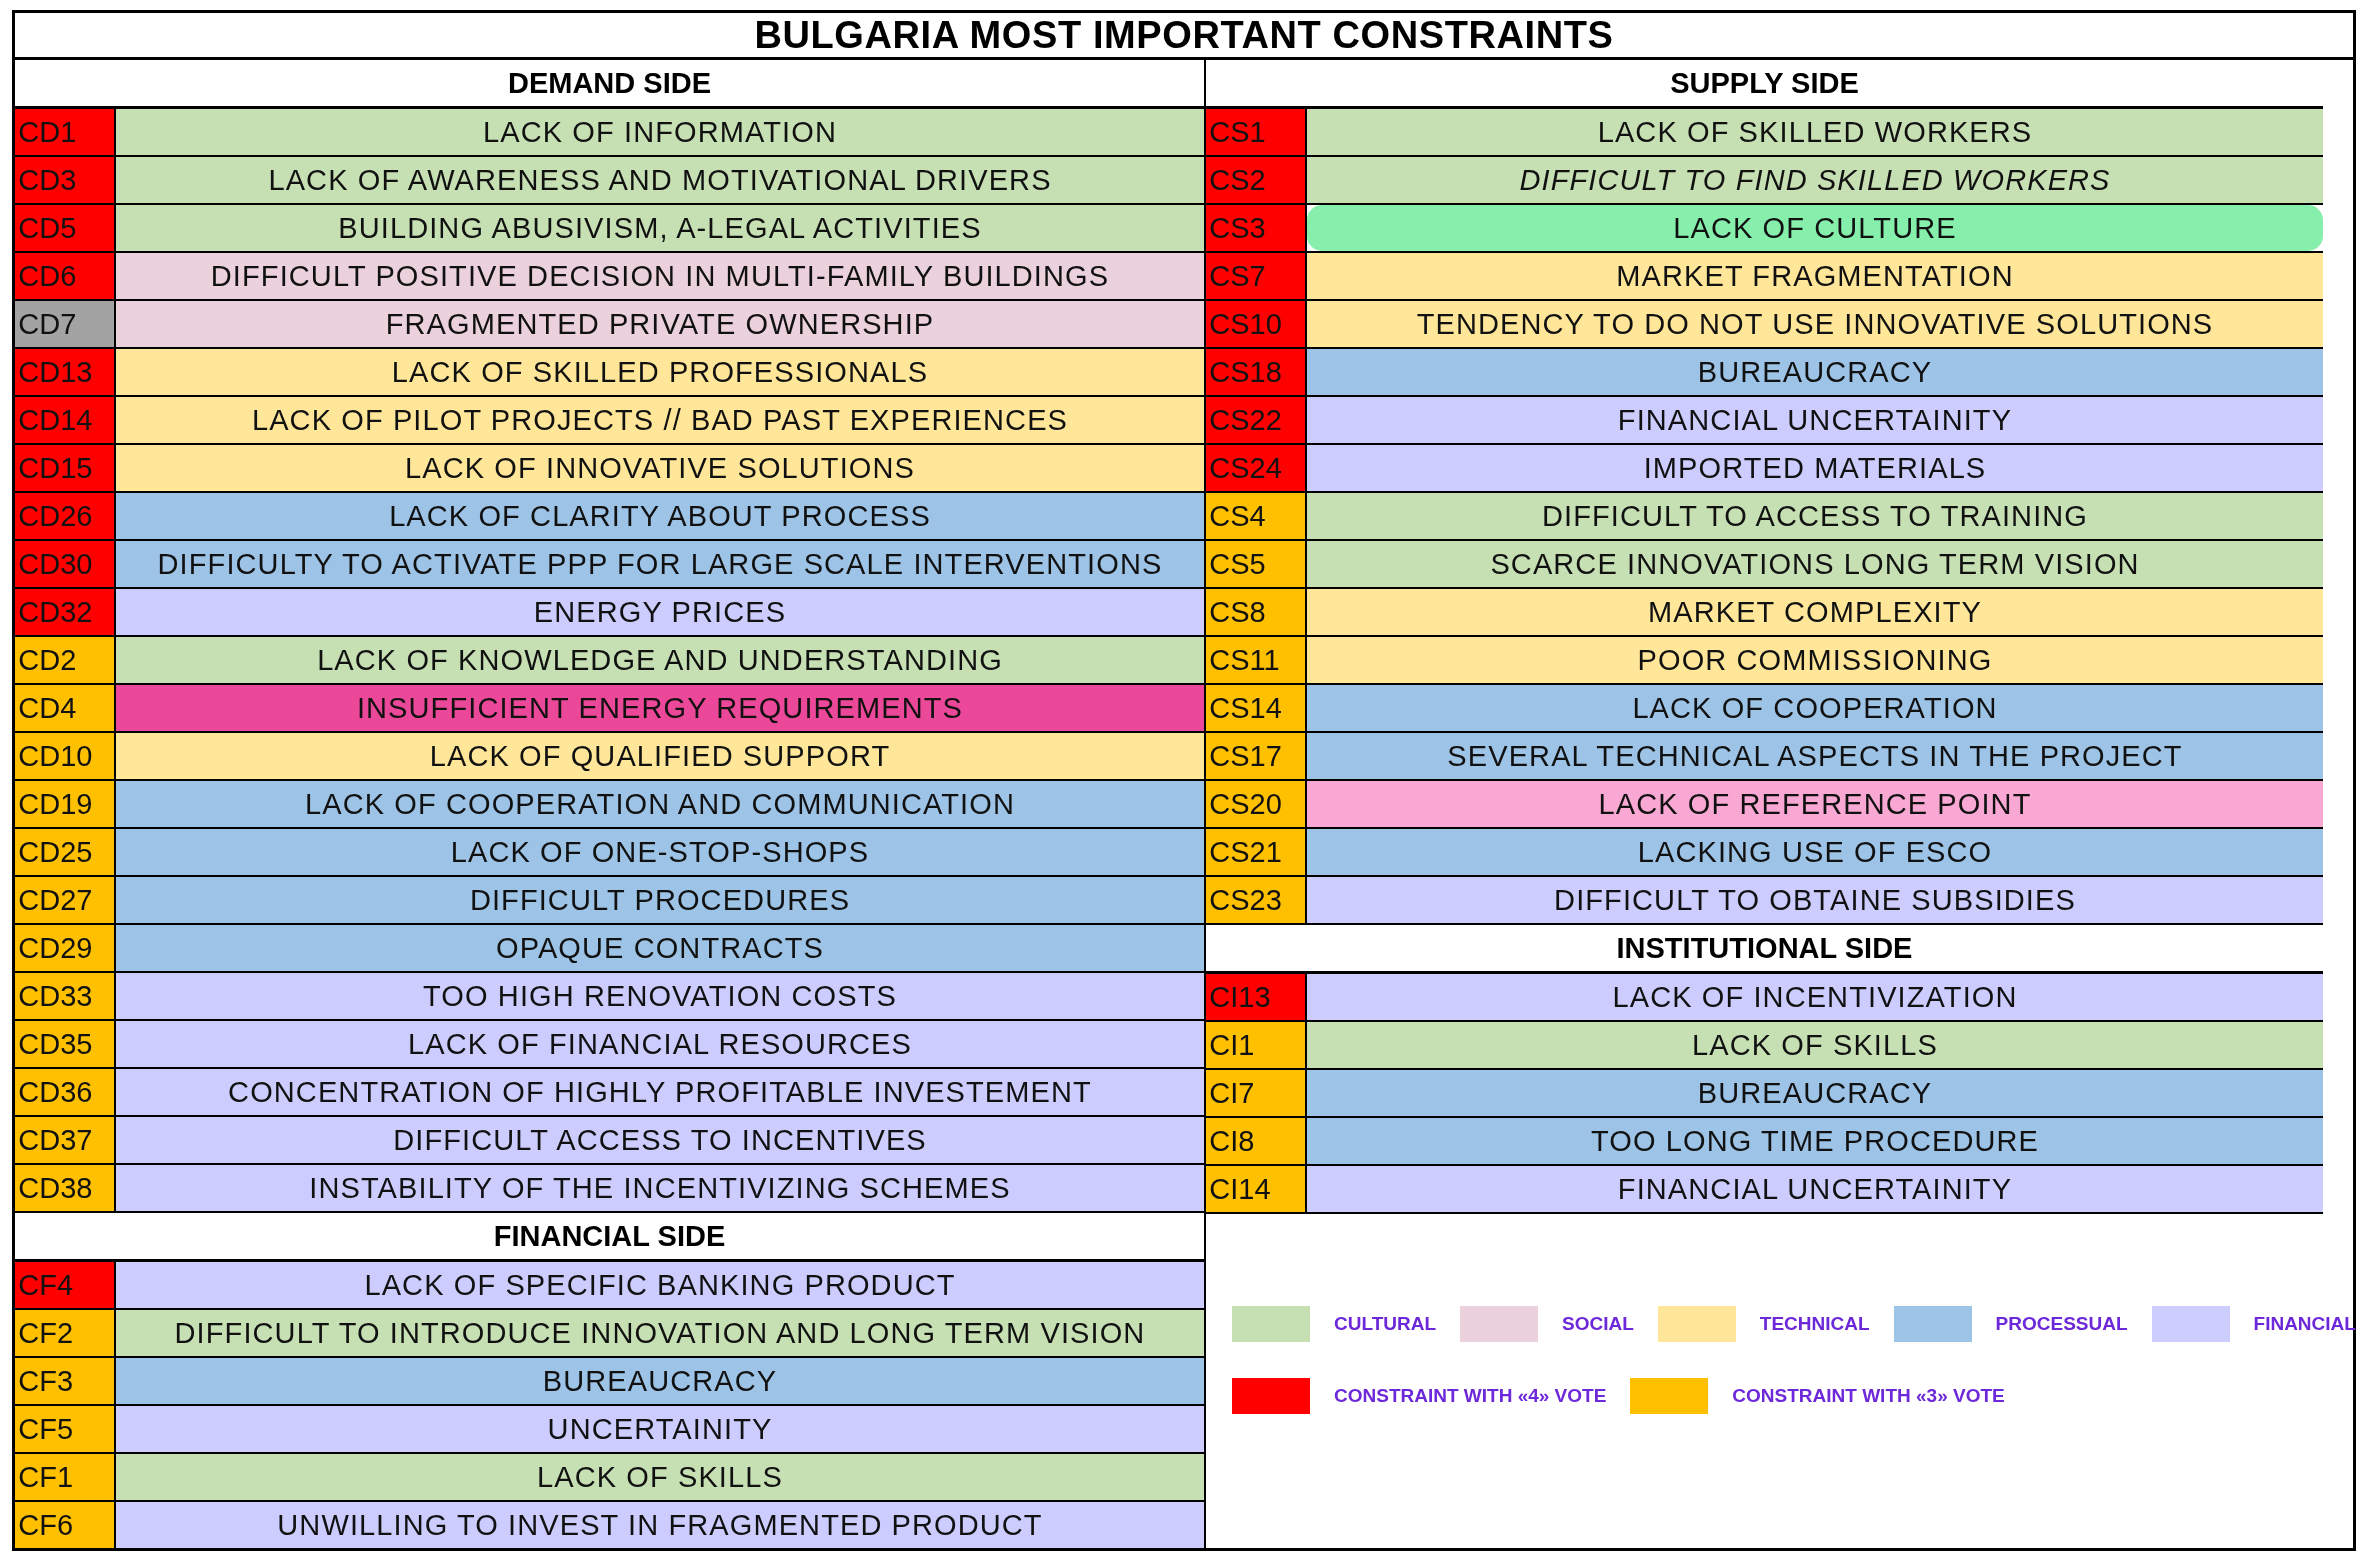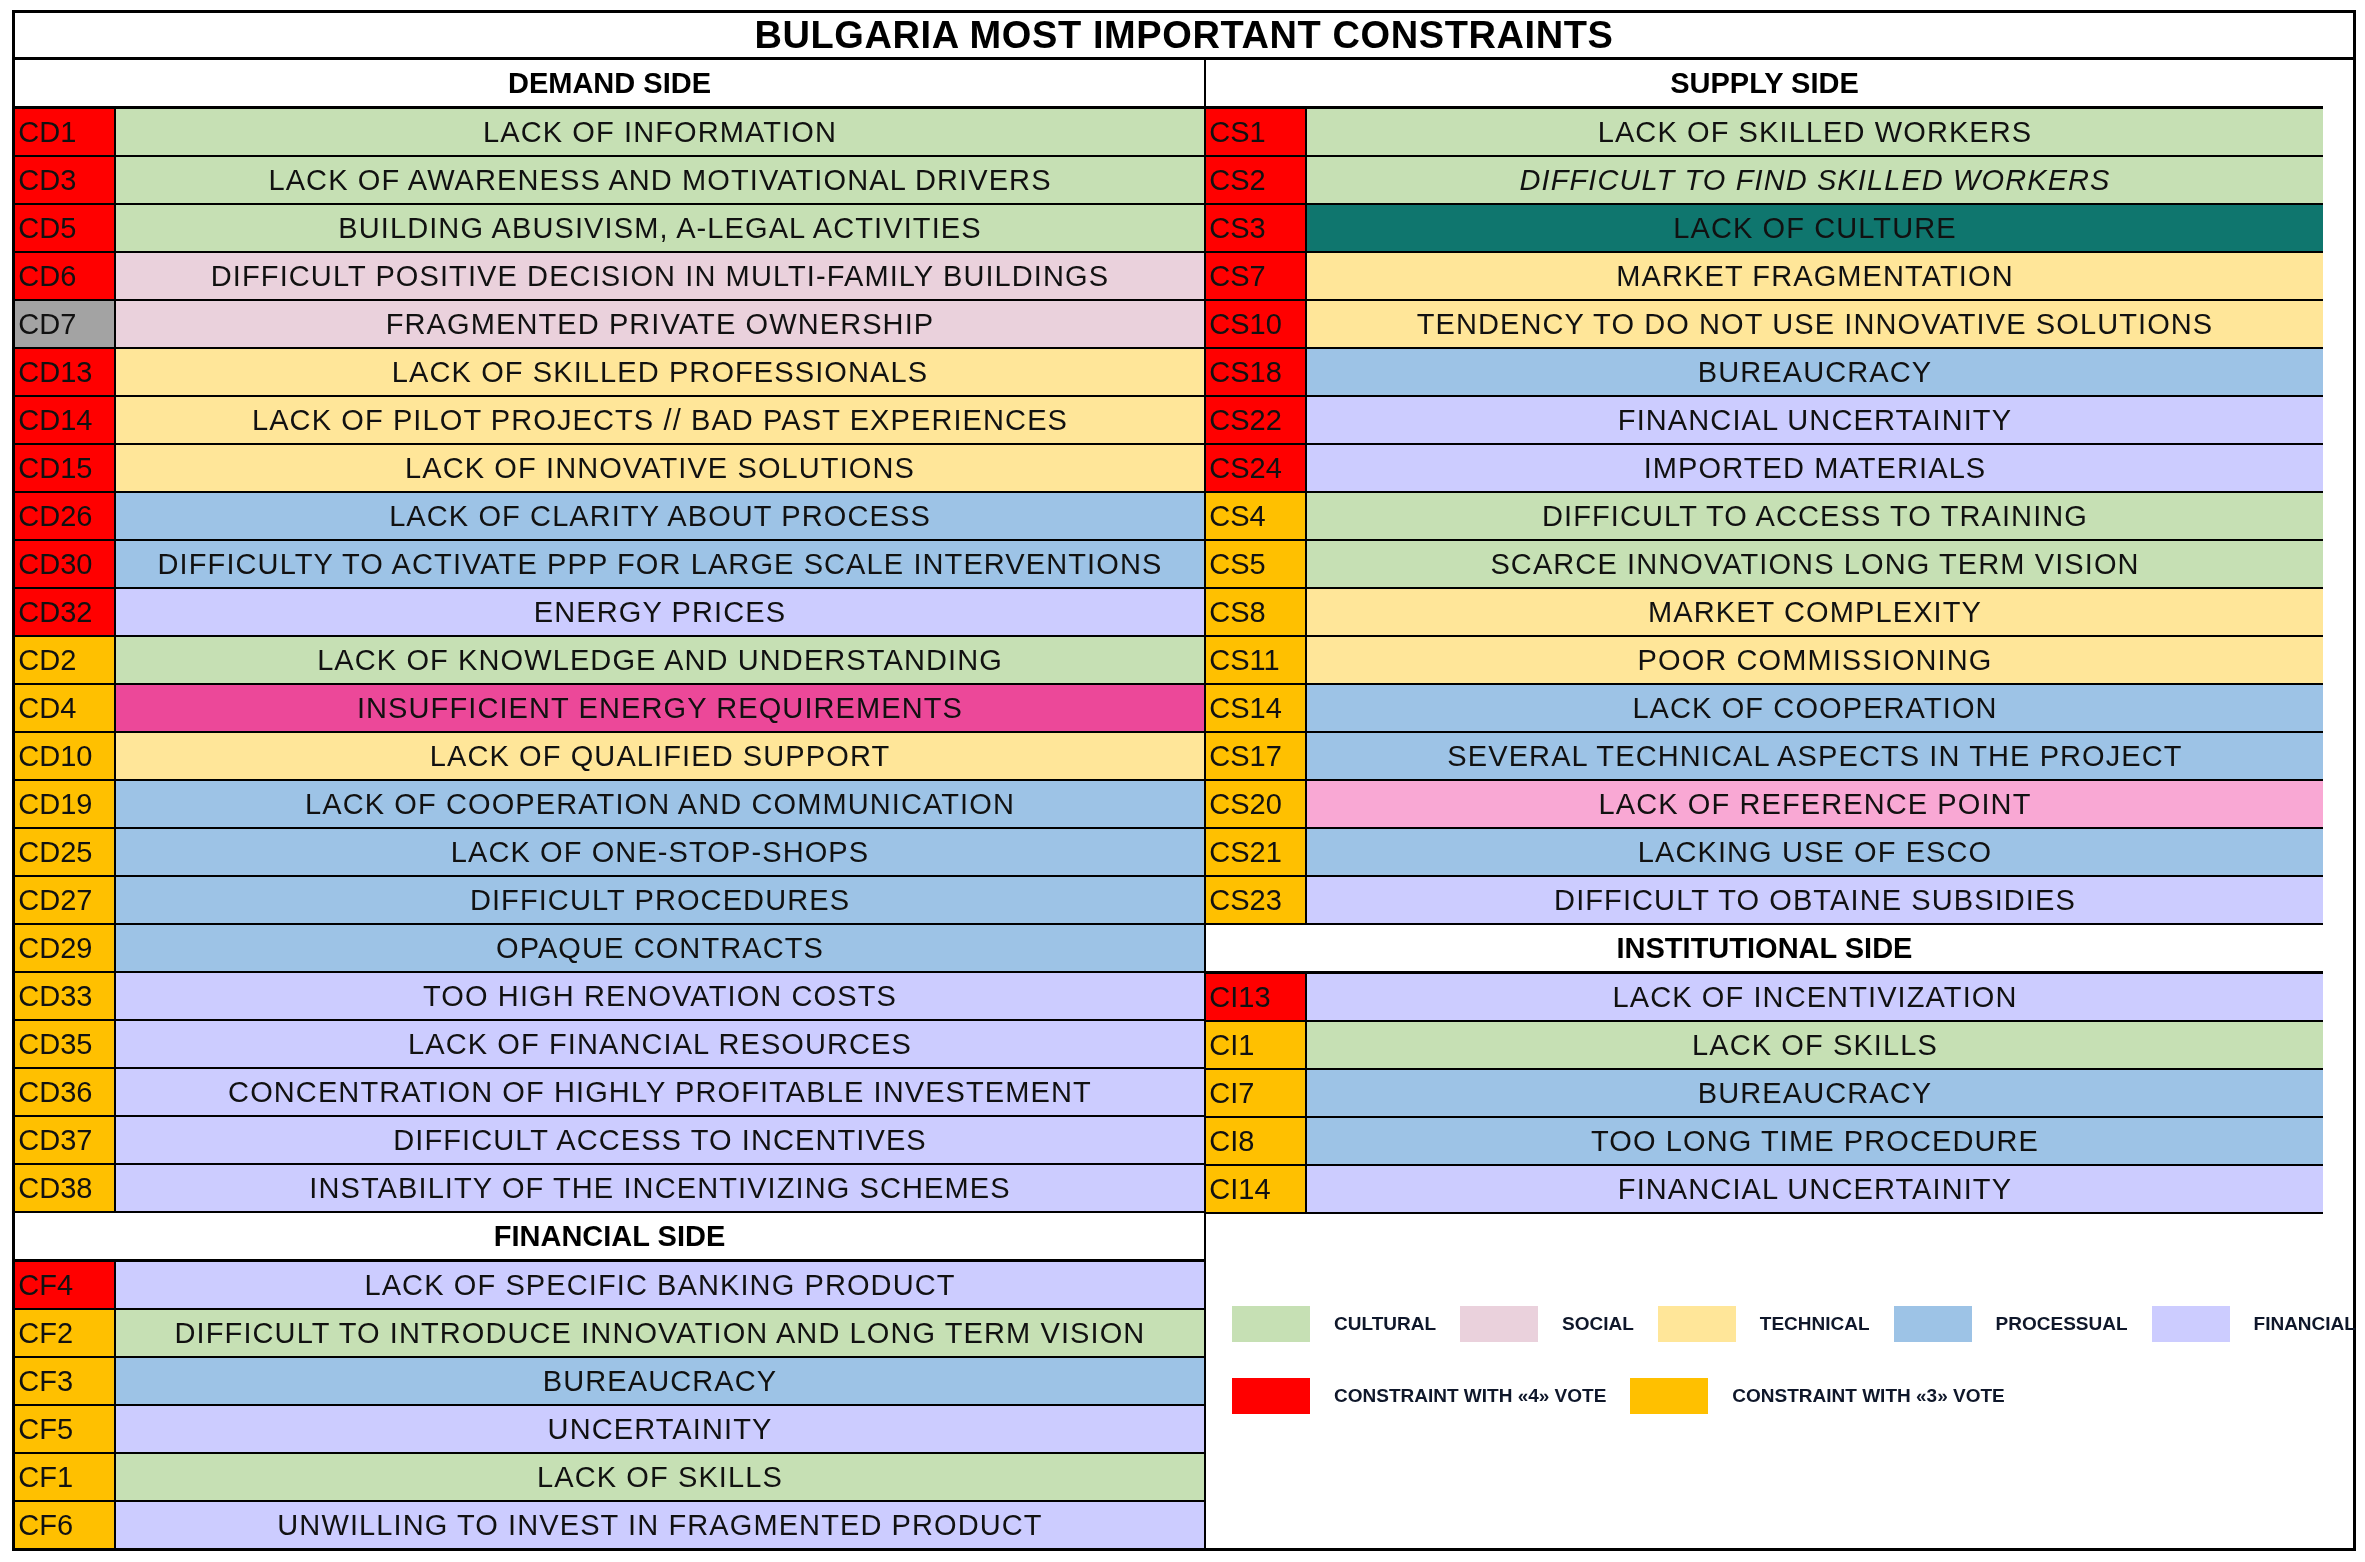--- a/index.html
+++ b/index.html
@@ -18,21 +18,21 @@
               display:flex; align-items:center; justify-content:center;
               font-weight:bold; font-size:29px; background:#fff; }
   .row { display:flex; height:48px; border-bottom:2.8px solid #000; box-sizing:border-box; }
   .code { width:101px; flex:0 0 101px; border-right:2.8px solid #000; box-sizing:border-box;
           display:flex; align-items:center; font-size:29px; padding-left:3.3px; color:#111; }
   .desc { flex:1; display:flex; align-items:center; justify-content:center;
           font-size:29px; color:#111; letter-spacing:1.1px; }
   .legend { position:absolute; left:30px; top:1285px; width:1103px; height:165px; }
   .lg-row { position:absolute; left:0; display:flex; align-items:center; }
   .sw { width:78px; height:36px; display:inline-block; }
-  .lg-label { font-size:19px; font-weight:bold; color:#0f172a; margin-left:24px; margin-right:24px; }
+  .lg-label { font-size:19px; font-weight:bold; color:#6d28d9; margin-left:24px; margin-right:24px; }
 </style>
 </head>
 <body>
 
 <div class="frame">
   <div class="title">BULGARIA MOST IMPORTANT CONSTRAINTS</div>
 
   <div class="col left">
     <div class="sec-head">DEMAND SIDE</div>
     <div id="demand-rows">
@@ -164,21 +164,21 @@
         <div class="row">
           <div class="code" style="background: rgb(255, 0, 0);">CS1</div>
           <div class="desc" style="background: rgb(198, 224, 180);">LACK OF SKILLED WORKERS</div>
         </div>
         <div class="row">
           <div class="code" style="background: rgb(255, 0, 0);">CS2</div>
           <div class="desc" style="background: rgb(198, 224, 180); font-style: italic;">DIFFICULT TO FIND SKILLED WORKERS</div>
         </div>
         <div class="row">
           <div class="code" style="background: rgb(255, 0, 0);">CS3</div>
-          <div class="desc" style="background: #0f766e;">LACK OF CULTURE</div>
+          <div class="desc" style="background: #86efac; border-radius: 15px;">LACK OF CULTURE</div>
         </div>
         <div class="row">
           <div class="code" style="background: rgb(255, 0, 0);">CS7</div>
           <div class="desc" style="background: rgb(255, 230, 153);">MARKET FRAGMENTATION</div>
         </div>
         <div class="row">
           <div class="code" style="background: rgb(255, 0, 0);">CS10</div>
           <div class="desc" style="background: rgb(255, 230, 153);">TENDENCY TO DO NOT USE INNOVATIVE SOLUTIONS</div>
         </div>
         <div class="row">

